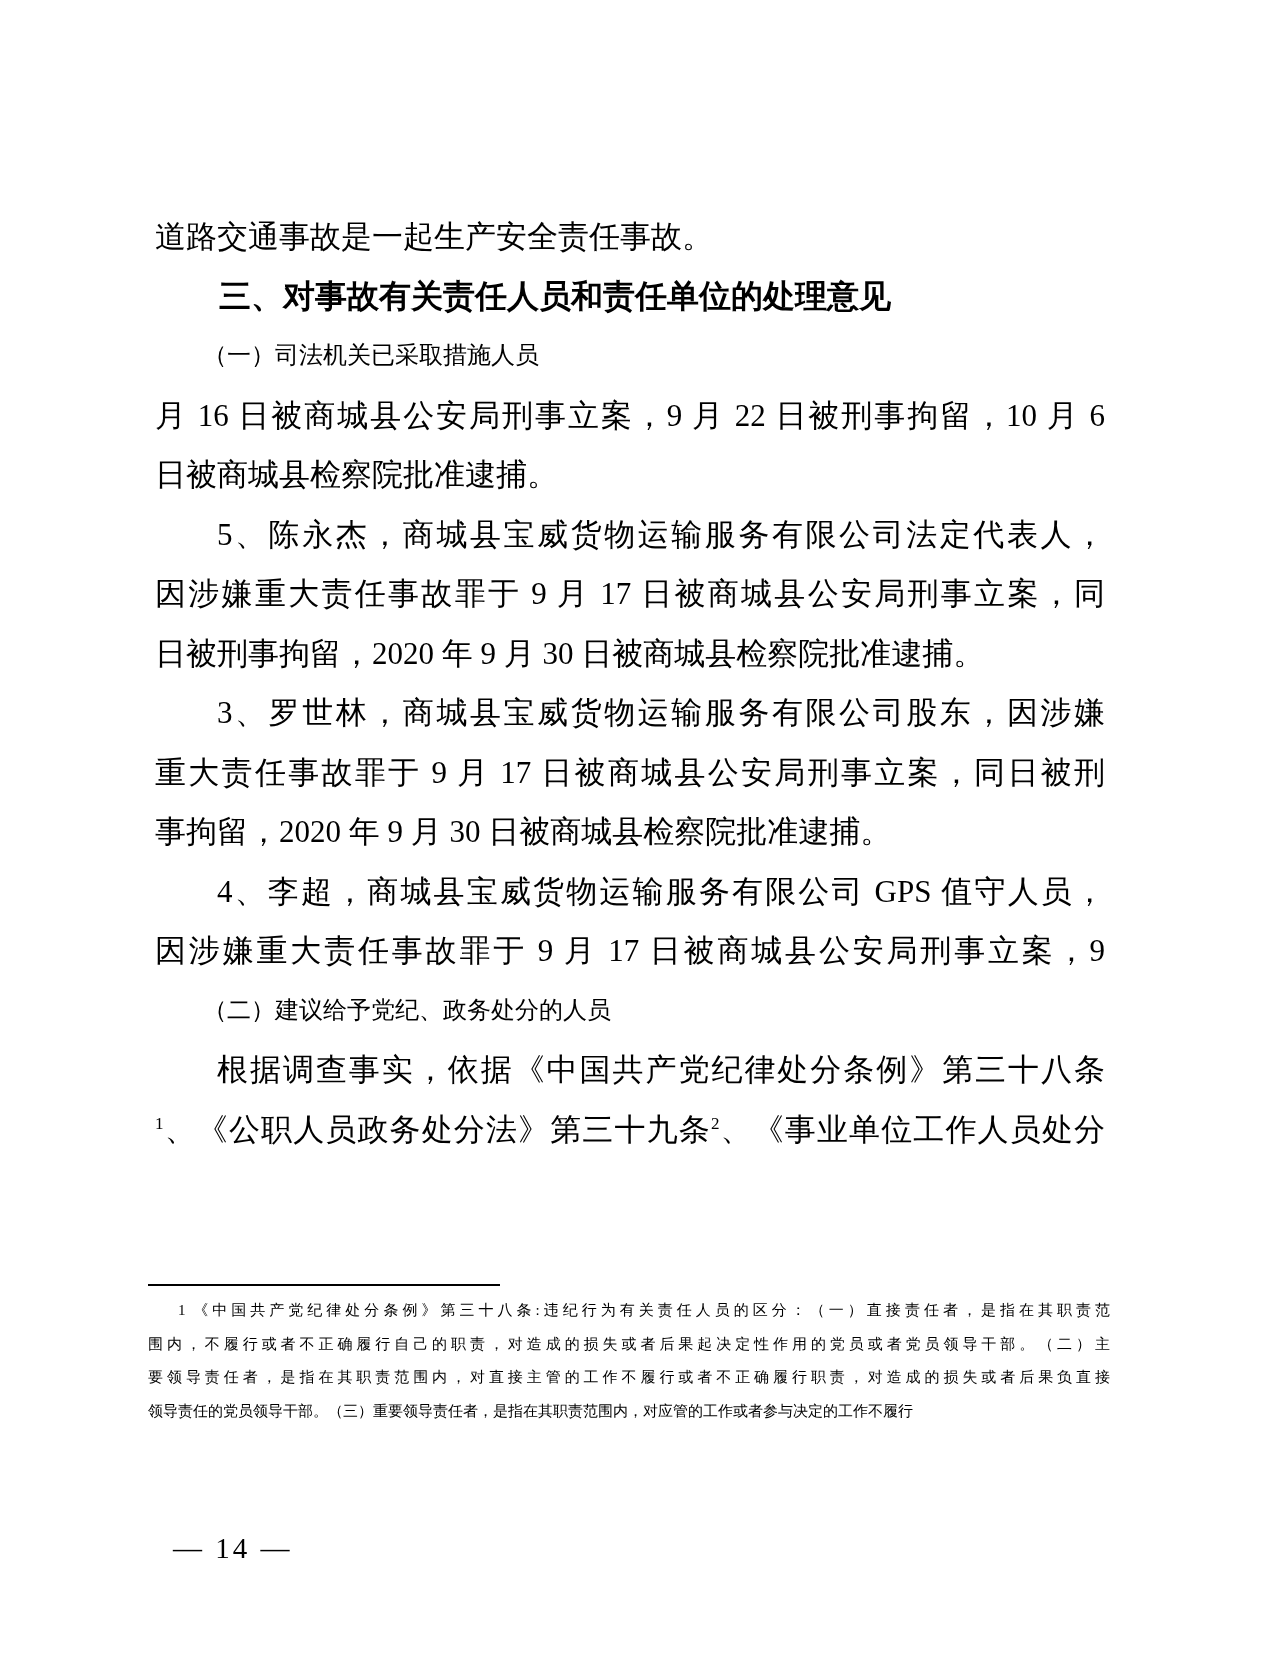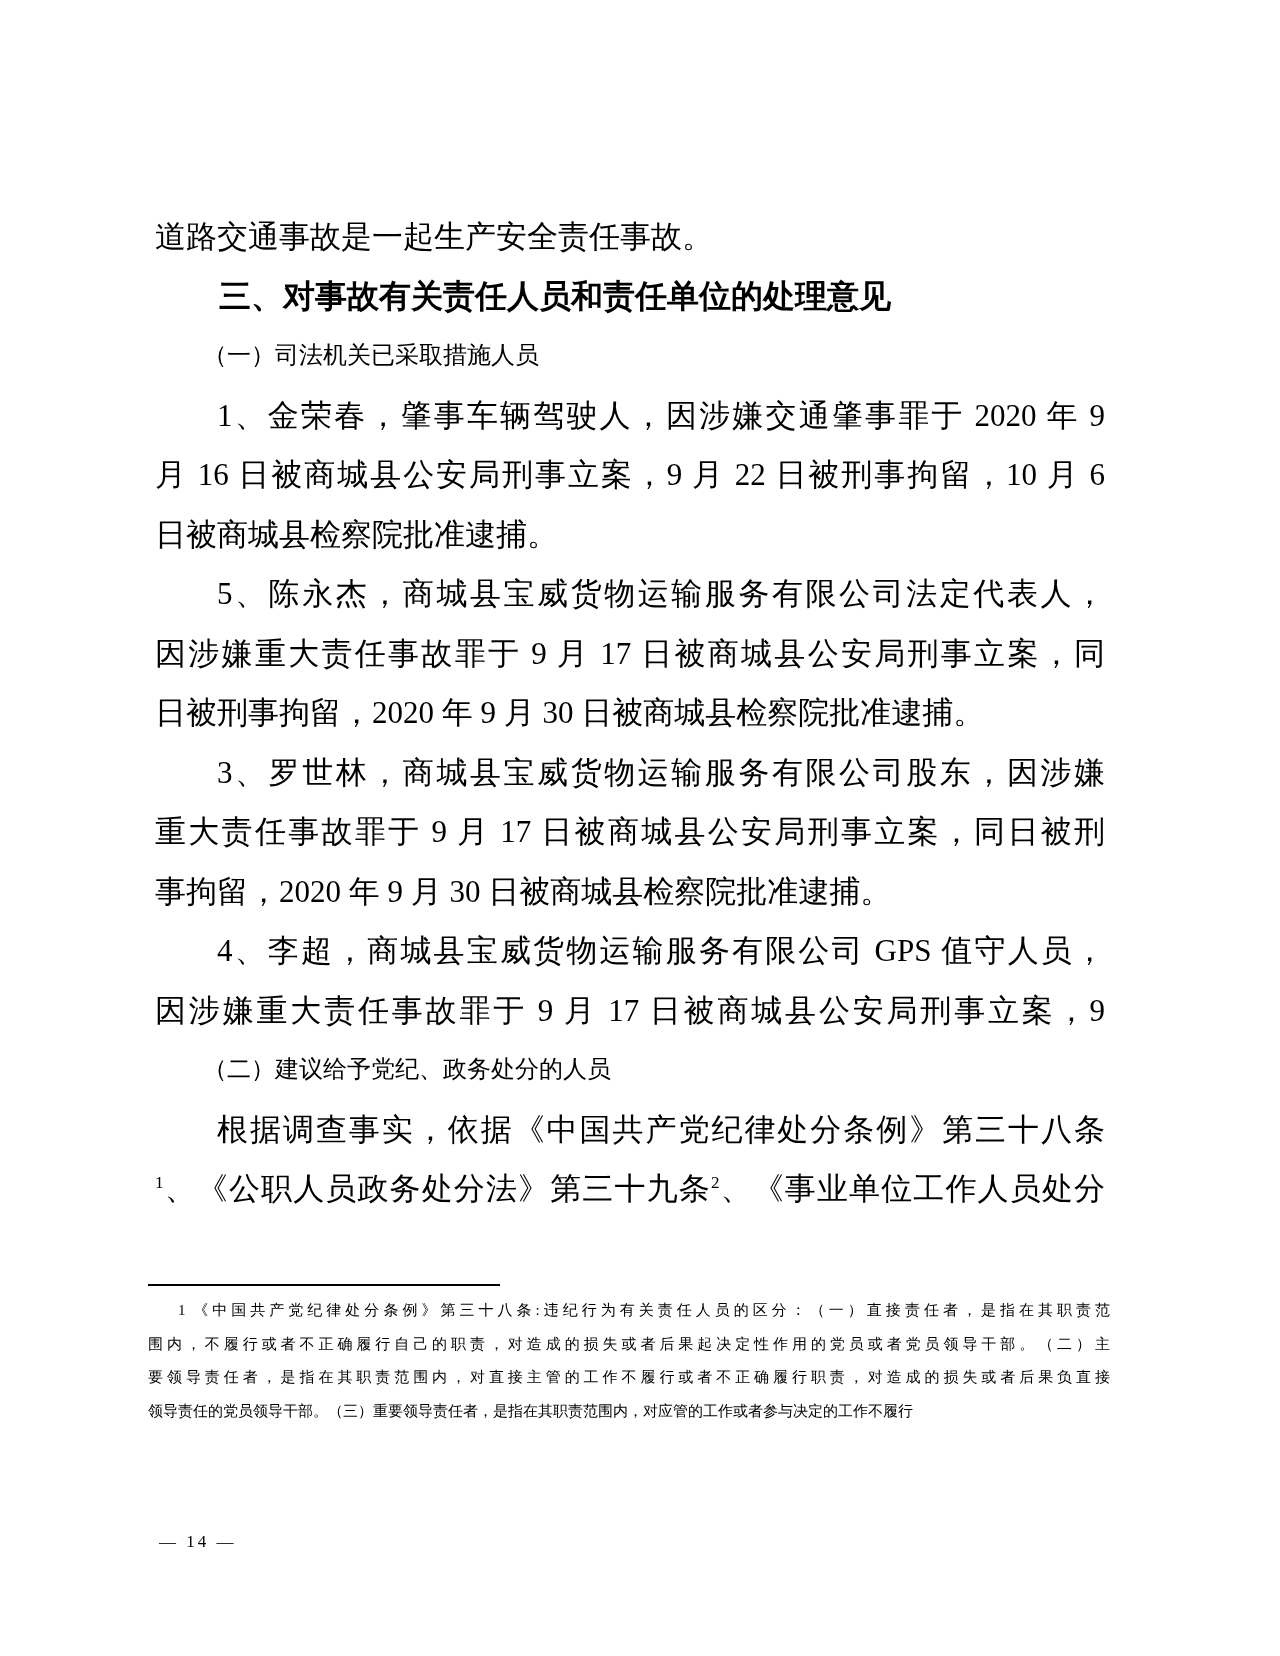--- a/index.html
+++ b/index.html
@@ -32,39 +32,38 @@
     left:148px; top:1284px; width:962px;
     font-size:15px;
     font-family:"Liberation Serif","DejaVu Serif",serif;
   }
   .footnote-rule { width:352px; height:2px; background:#000000; margin-bottom:8px; }
   .fline { line-height:33.5px; }
   .fline.justify { text-align:justify; text-align-last:justify; }
   .fline.first { text-indent:2em; }
   .pagenum {
     position:absolute;
-    left:159px; top:1532px;
-    font-size:17px; letter-spacing:3px;
+    left:173px; top:1532px;
+    font-size:29px; letter-spacing:3px;
     font-family:"Liberation Serif","DejaVu Serif",serif;
   }
 </style>
 </head>
 <body>
 
 <div class="page">
 
   <div class="textblock">
 
     <div class="line">道路交通事故是一起生产安全责任事故。</div>
 
     <div class="line indent heading-hei">三、对事故有关责任人员和责任单位的处理意见</div>
 
     <div class="line indent heading-kai">（一）司法机关已采取措施人员</div>
 
-    <div class="line indent justify">1、金荣春，肇事车辆驾驶人，因涉嫌交通肇事罪于 2020 年 9</div>
     <div class="line justify">月 16 日被商城县公安局刑事立案，9 月 22 日被刑事拘留，10 月 6</div>
     <div class="line">日被商城县检察院批准逮捕。</div>
 
     <div class="line indent justify">5、陈永杰，商城县宝威货物运输服务有限公司法定代表人，</div>
     <div class="line justify">因涉嫌重大责任事故罪于 9 月 17 日被商城县公安局刑事立案，同</div>
     <div class="line">日被刑事拘留，2020 年 9 月 30 日被商城县检察院批准逮捕。</div>
 
     <div class="line indent justify">3、罗世林，商城县宝威货物运输服务有限公司股东，因涉嫌</div>
     <div class="line justify">重大责任事故罪于 9 月 17 日被商城县公安局刑事立案，同日被刑</div>
     <div class="line">事拘留，2020 年 9 月 30 日被商城县检察院批准逮捕。</div>

